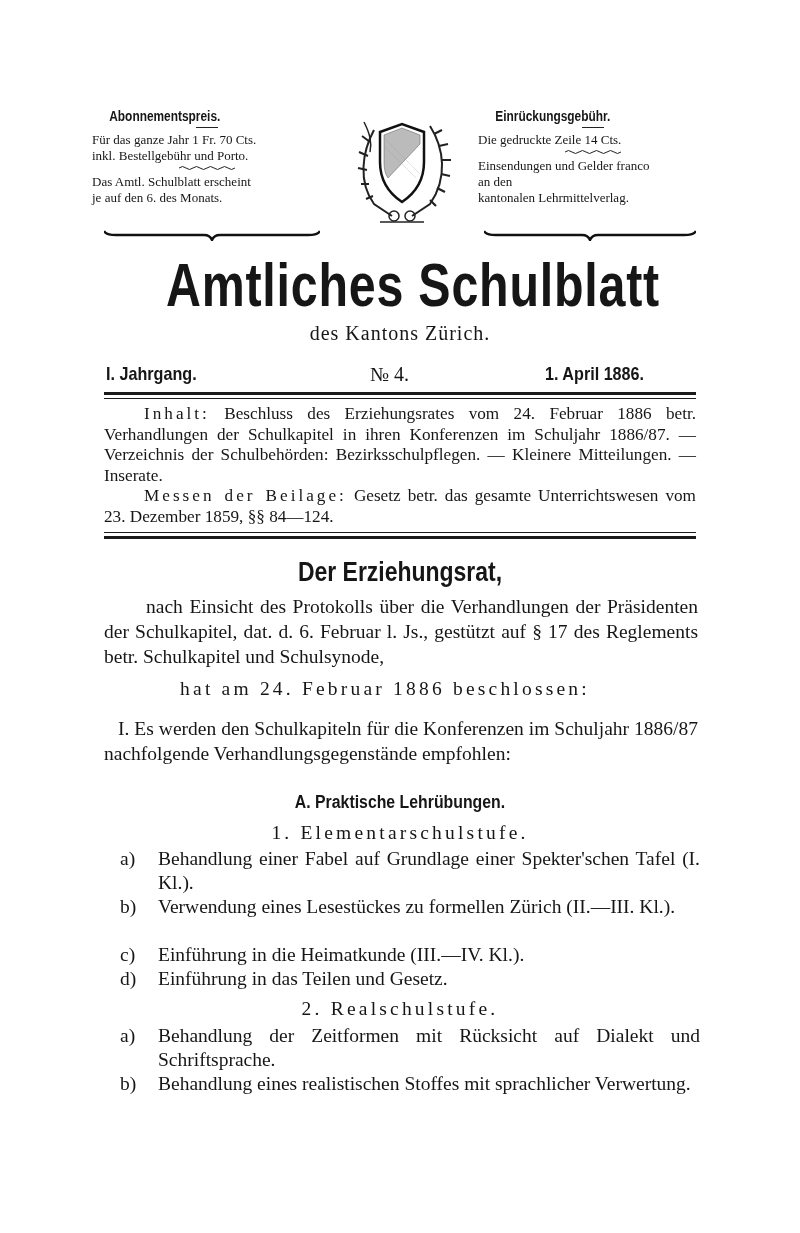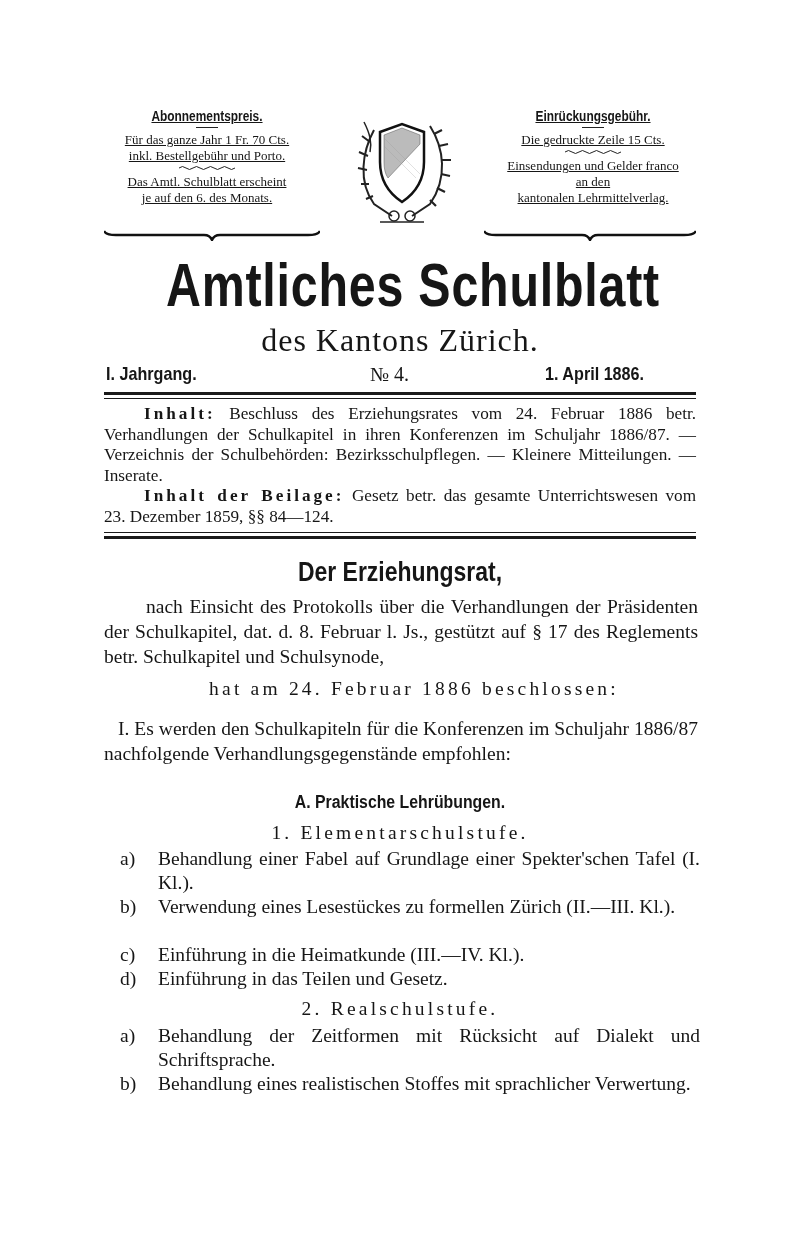--- a/index.html
+++ b/index.html
@@ -1,31 +1,31 @@
 <!DOCTYPE html>
 <html><head>
 <meta charset="utf-8">
 <style>
   html, body { margin:0; padding:0; background:#ffffff; }
   body { width:800px; height:1233px; position:relative; overflow:hidden; color:#161616;
          font-family:"Liberation Serif", "DejaVu Serif", serif; }
   .abs { position:absolute; }
   .center { text-align:center; }
-  .box-col { width:230px; text-align:center; font-size:13px; line-height:16px;text-decoration:underline; }
+  .box-col { width:230px; font-size:13px; line-height:16px; }
   .box-col .head { font-family:"Liberation Sans", sans-serif; font-weight:bold; font-size:14px; margin-bottom:2px; transform:scaleX(0.85); }
   .dash { width:22px; height:0; border-top:1.5px solid #222; margin:3px auto 4px; }
   .wave { display:block; margin:1px auto 3px; }
   .title { left:100px; top:252px; width:600px; text-align:center; font-family:"Liberation Sans", sans-serif; font-weight:bold;
            font-size:62px; line-height:66px; letter-spacing:1px; transform:scaleX(0.78); transform-origin:center top; white-space:nowrap; }
-  .subtitle { left:100px; top:322px; width:600px; text-align:center; font-size:32px; letter-spacing:1px; }
+  .subtitle { left:100px; top:322px; width:600px; text-align:center; font-size:20px; letter-spacing:1px; }
   .meta { top:363px; font-family:"Liberation Sans", sans-serif; font-weight:bold; font-size:19px; transform:scaleX(0.85); transform-origin:left top; white-space:nowrap; }
   .rule-thick { height:3px; background:#1a1a1a; }
   .rule-thin { height:1px; background:#1a1a1a; }
   .para { font-size:17.2px; line-height:20.5px; text-align:justify; }
-  .para .spaced { letter-spacing:3px;font-weight:bold; }
+  .para .spaced { letter-spacing:3px; }
   .body-text { font-size:19.5px; line-height:25px; }
   .sect-head { font-family:"Liberation Sans", sans-serif; font-weight:bold; }
   .item { position:absolute; left:120px; width:580px; font-size:19.5px; line-height:24px; }
   .item .lbl { position:absolute; left:0; width:36px; }
   .item .txt { margin-left:38px; display:block; text-align:justify; }
   .spaced-wide { letter-spacing:3.2px; }
 </style>
 </head>
 <body>
 
@@ -54,21 +54,21 @@
   <path d="M44 23 L44 50 C44 56 45 62 48 66 L80 32 L80 23 L62 16 Z" fill="#bbb" stroke="#555" stroke-width="0.5"></path>
   <path d="M44 26 L80 62 M44 34 L76 66" stroke="#999" stroke-width="0.3"></path>
   <circle cx="54" cy="104" r="5" fill="none" stroke="#222" stroke-width="1.5"></circle>
   <circle cx="70" cy="104" r="5" fill="none" stroke="#222" stroke-width="1.5"></circle>
   <path d="M40 110 L84 110" stroke="#222" stroke-width="1.5"></path>
 </svg>
 
 <div class="abs box-col" style="left:478px; top:108px;">
   <div class="head">Einrückungsgebühr.</div>
   <div class="dash"></div>
-  <div>Die gedruckte Zeile 15 Cts.</div>
+  <div>Die gedruckte Zeile 14 Cts.</div>
   <svg class="wave" width="56" height="6">
       <path d="M0 3 Q3.5 0 7 3 T14 3 T21 3 T28 3 T35 3 T42 3 T49 3 T56 3" fill="none" stroke="#222" stroke-width="1"></path>
     </svg>
   <div>Einsendungen und Gelder franco</div>
   <div>an den</div>
   <div>kantonalen Lehrmittelverlag.</div>
 </div>
 <svg class="abs" style="left:484px; top:229px;" width="212" height="12">
   <path d="M0 2 Q2 6 12 6 L98 6 Q104 6 106 11 Q108 6 114 6 L200 6 Q210 6 212 2" fill="none" stroke="#111" stroke-width="2.4"></path>
 </svg>
@@ -81,32 +81,32 @@
 <div class="abs meta" style="left:545px;">1. April 1886.</div>
 
 <div class="abs rule-thick" style="left:104px; top:392px; width:592px;"></div>
 <div class="abs rule-thin" style="left:104px; top:398px; width:592px;"></div>
 
 <div class="abs para" style="left:104px; top:404px; width:592px; text-indent:40px;">
   <span class="spaced">Inhalt:</span>
   <span>Beschluss des Erziehungsrates vom 24. Februar 1886 betr. Verhandlungen der Schulkapitel in ihren Konferenzen im Schuljahr 1886/87. — Verzeichnis der Schulbehörden: Bezirksschulpflegen. — Kleinere Mitteilungen. — Inserate.</span>
 </div>
 <div class="abs para" style="left:104px; top:486px; width:592px; text-indent:40px;">
-  <span class="spaced">Inhalt der Beilage:</span>
+  <span class="spaced">Messen der Beilage:</span>
   <span>Gesetz betr. das gesamte Unterrichtswesen vom 23. Dezember 1859, §§ 84—124.</span>
 </div>
 
 <div class="abs rule-thin" style="left:104px; top:532px; width:592px;"></div>
 <div class="abs rule-thick" style="left:104px; top:536px; width:592px;"></div>
 
 <div class="abs center sect-head" style="left:100px; top:556px; width:600px; font-size:28px; transform:scaleX(0.82); transform-origin:center top;">Der Erziehungsrat,</div>
 
-<div class="abs body-text" style="left:104px; top:594px; width:594px; text-align:justify; text-indent:42px;">nach Einsicht des Protokolls über die Verhandlungen der Präsidenten der Schulkapitel, dat. d. 8. Februar l. Js., gestützt auf § 17 des Reglements betr. Schulkapitel und Schulsynode,</div>
+<div class="abs body-text" style="left:104px; top:594px; width:594px; text-align:justify; text-indent:42px;">nach Einsicht des Protokolls über die Verhandlungen der Präsidenten der Schulkapitel, dat. d. 6. Februar l. Js., gestützt auf § 17 des Reglements betr. Schulkapitel und Schulsynode,</div>
 
-<div class="abs body-text center spaced-wide" style="left:118px; top:676px; width:592px;">hat am 24. Februar 1886 beschlossen:</div>
+<div class="abs body-text center spaced-wide" style="left:89px; top:676px; width:592px;">hat am 24. Februar 1886 beschlossen:</div>
 
 <div class="abs body-text" style="left:104px; top:716px; width:594px; text-align:justify; text-indent:14px;">I. Es werden den Schulkapiteln für die Konferenzen im Schuljahr 1886/87 nachfolgende Verhandlungsgegenstände empfohlen:</div>
 
 <div class="abs center sect-head" style="left:104px; top:792px; width:592px; font-size:18px; transform:scaleX(0.88); transform-origin:center top;">A. Praktische Lehrübungen.</div>
 
 <div class="abs body-text center spaced-wide" style="left:104px; top:820px; width:592px;font-family:Liberation Serif, serif;">1. Elementarschulstufe.</div>
 
 <div class="item" style="top:847px;">
   <span class="lbl">a)</span>
   <span class="txt">Behandlung einer Fabel auf Grundlage einer Spekter'schen Tafel (I. Kl.).</span>

